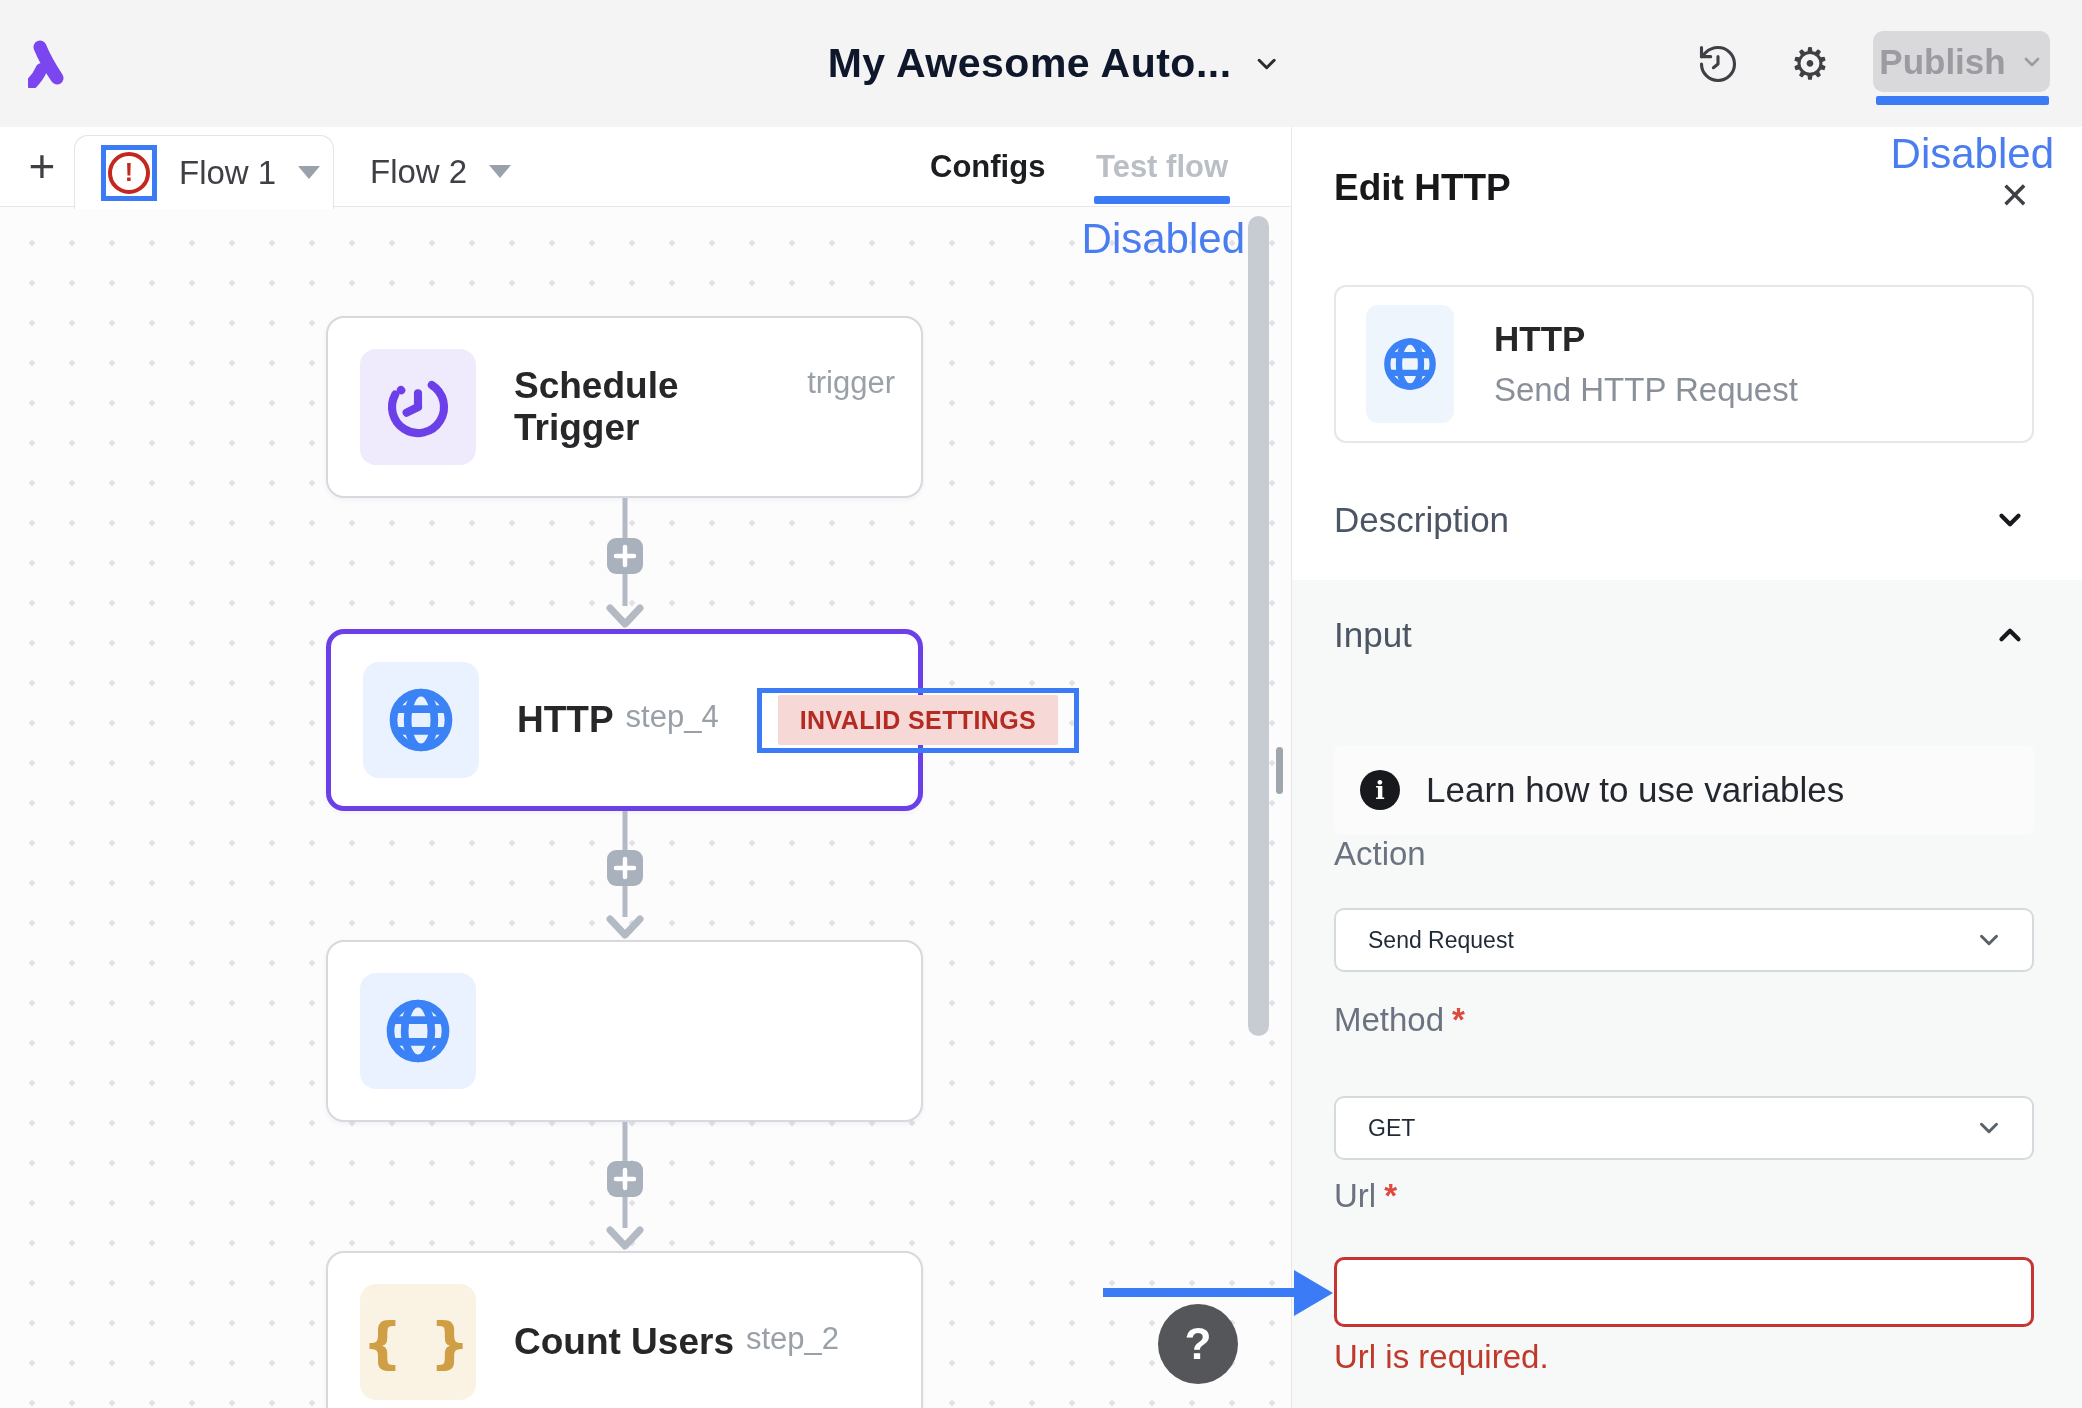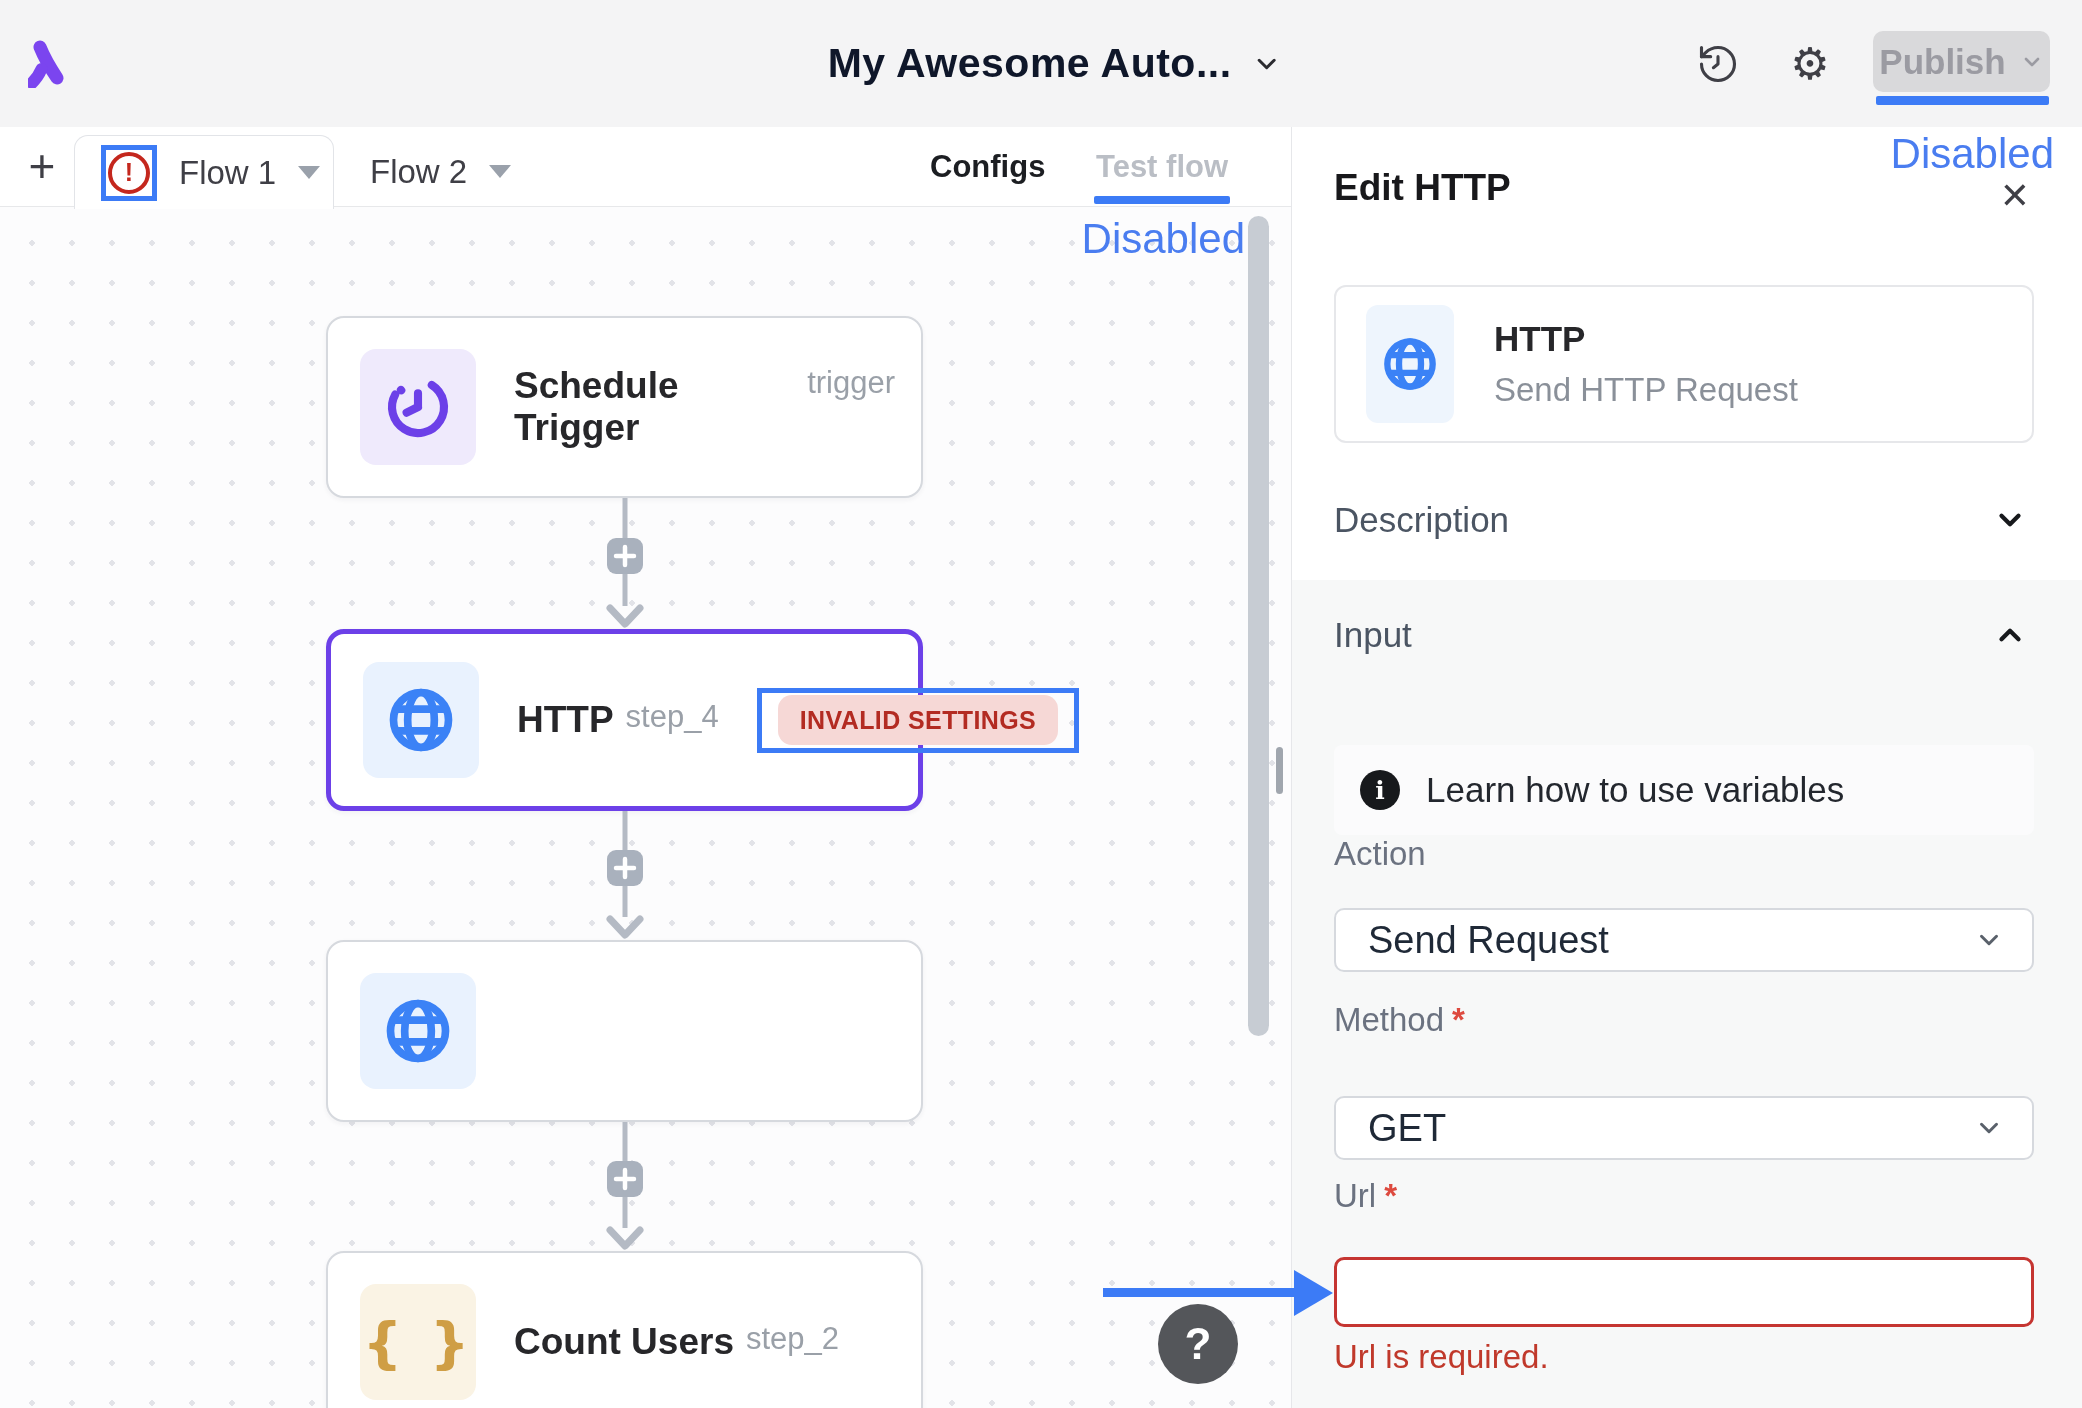--- a/index.html
+++ b/index.html
@@ -42,21 +42,21 @@
             background-color:#fcfcfd;
             background-image:radial-gradient(#e2e3e8 2.6px, transparent 2.8px);
             background-size:40px 40px; background-position:12px 16px; }
   .node { position:absolute; left:326px; width:597px; height:182px; background:#fff; border:2px solid #d6d9de; border-radius:18px; display:flex; align-items:center; gap:38px; padding:0 26px 0 32px; cursor:pointer; box-shadow:0 2px 5px rgba(40,45,60,0.05); }
   .node.selected { border:5px solid #6c40e8; }
   .node-icon-box { width:116px; height:116px; border-radius:16px; display:flex; align-items:center; justify-content:center; flex:none; }
   .bg-purple { background:#efeafc; } .bg-blue { background:#e9f2fe; } .bg-cream { background:#faf3e4; }
   .node-texts { display:flex; flex-direction:row; gap:12px; }
   .node-title { font-size:37px; font-weight:700; color:#27272a; }
   .node-sub { font-size:31px; color:#9aa0a8; }
-  .badge-invalid { background:#f6d8d6; color:#b32b22; font-size:25px; font-weight:700; padding:11px 22px; border-radius:14px; letter-spacing:0.4px; white-space:nowrap; }
+  .badge-invalid { background:#f6d8d6; color:#b32b22; font-size:25px; font-weight:700; padding:11px 22px; border-radius:2px; letter-spacing:0.4px; white-space:nowrap; }
   .connector { position:absolute; left:605px; width:40px; }
   .braces-glyph { font-family:"DejaVu Sans",sans-serif; font-size:56px; font-weight:600; color:#cf9e45; letter-spacing:4px; }
   .canvas-scrollbar { position:absolute; left:1248px; top:216px; width:21px; height:820px; border-radius:11px; background:#c7ccd3; }
   .help-btn { position:absolute; left:1158px; top:1304px; width:80px; height:80px; border-radius:50%; background:#54565a; color:#fff; font-size:44px; font-weight:700; display:flex; align-items:center; justify-content:center; border:none; font-family:"Liberation Sans",sans-serif; }
 
   
   .panel { position:absolute; left:1291px; top:127px; width:791px; height:1281px; background:#fff; border-left:1px solid #e6e7ea; }
   .panel-disabled { top:3px; right:28px; }
   .panel-title { position:absolute; left:42px; top:40px; font-size:37px; font-weight:700; color:#18181b; }
   .panel-close { position:absolute; right:52px; top:48px; font-size:36px; color:#3f3f46; background:none; border:none; font-family:"Liberation Sans",sans-serif; }
@@ -68,21 +68,21 @@
   .row-desc { top:333px; }
   .section-label { font-size:35px; color:#4b5563; }
   .input-section { position:absolute; left:0; top:453px; width:791px; height:828px; background:#f7f8f8; }
   .input-head { position:absolute; left:0; top:0; width:791px; height:110px; display:flex; align-items:center; justify-content:space-between; padding:0 56px 0 42px; cursor:pointer; }
   .learn-row { position:absolute; left:42px; top:165px; width:700px; height:90px; background:#fbfbfc; border-radius:8px; display:flex; align-items:center; gap:26px; padding:0 26px; cursor:pointer; }
   .info-circle { width:40px; height:40px; border-radius:50%; background:#17191c; color:#fff; font-size:25px; font-weight:700; font-family:"DejaVu Serif",serif; display:flex; align-items:center; justify-content:center; flex:none; }
   .learn-text { font-size:35px; font-weight:500; color:#23272e; }
   .field-label { position:absolute; left:42px; font-size:33px; color:#6b7280; }
   .req-star { color:#dd4a3f; font-weight:700; margin-left:8px; }
   .select-box { position:absolute; left:42px; width:700px; height:64px; background:#fff; border:2px solid #d6d9de; border-radius:10px; display:flex; align-items:center; justify-content:space-between; padding:0 28px 0 32px; cursor:pointer; }
-  .select-value { font-size:38px; color:#1f2937; }
+  .select-value { font-size:23px; color:#1f2937; }
   .url-input { position:absolute; left:42px; top:677px; width:700px; height:70px; background:#fff; border:3px solid #c53531; border-radius:10px; font-size:33px; color:#1f2937; padding:0 28px; font-family:"Liberation Sans",sans-serif; outline:none; }
   .url-error { position:absolute; left:42px; top:758px; font-size:33px; color:#c0392b; }
   .panel-pill { position:absolute; left:1276px; top:747px; width:7px; height:47px; border-radius:4px; background:#a0a6ae; }
 
   svg { display:block; }
 </style>
 </head>
 <body>
 
 <div class="page">

